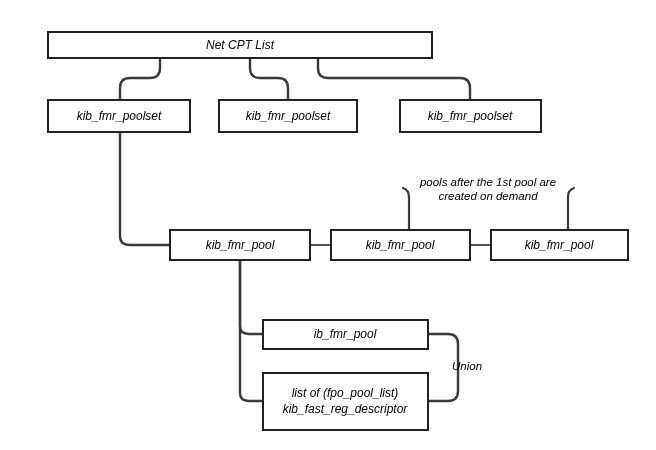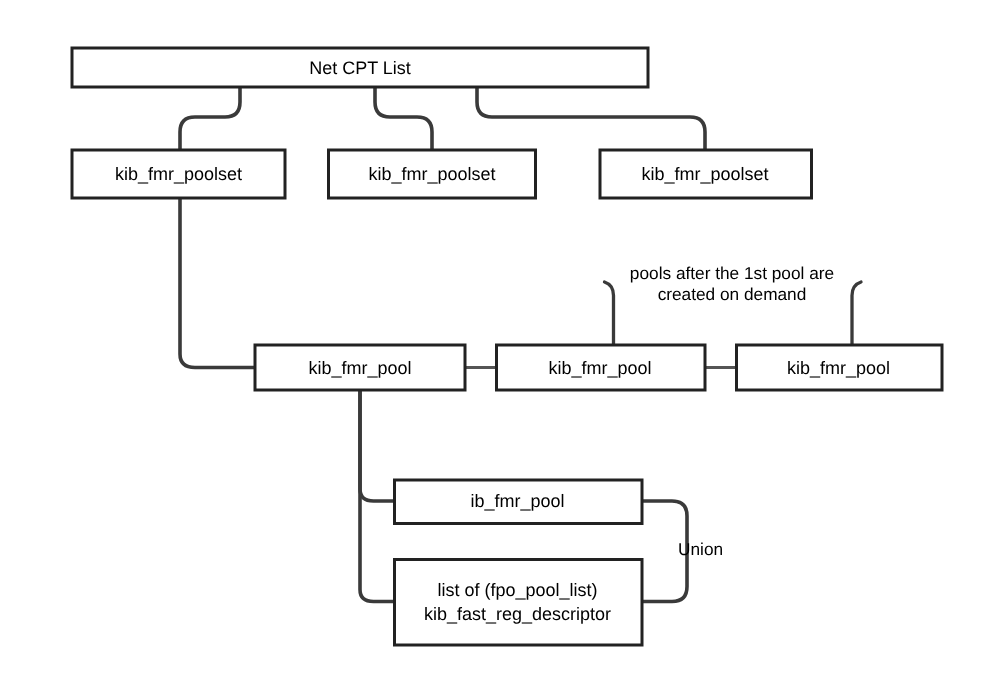--- a/index.html
+++ b/index.html
@@ -9,20 +9,21 @@
   }
   body {
     font-family: "Liberation Sans", sans-serif;
   }
   #diagram-root {
     position: relative;
     width: 656px;
     height: 450px;
     background: #ffffff;
     overflow: hidden;
+    font-style: italic;
   }
   svg.canvas {
     position: absolute;
     left: 0;
     top: 0;
     width: 656px;
     height: 450px;
     display: block;
   }
   .node-rect {

